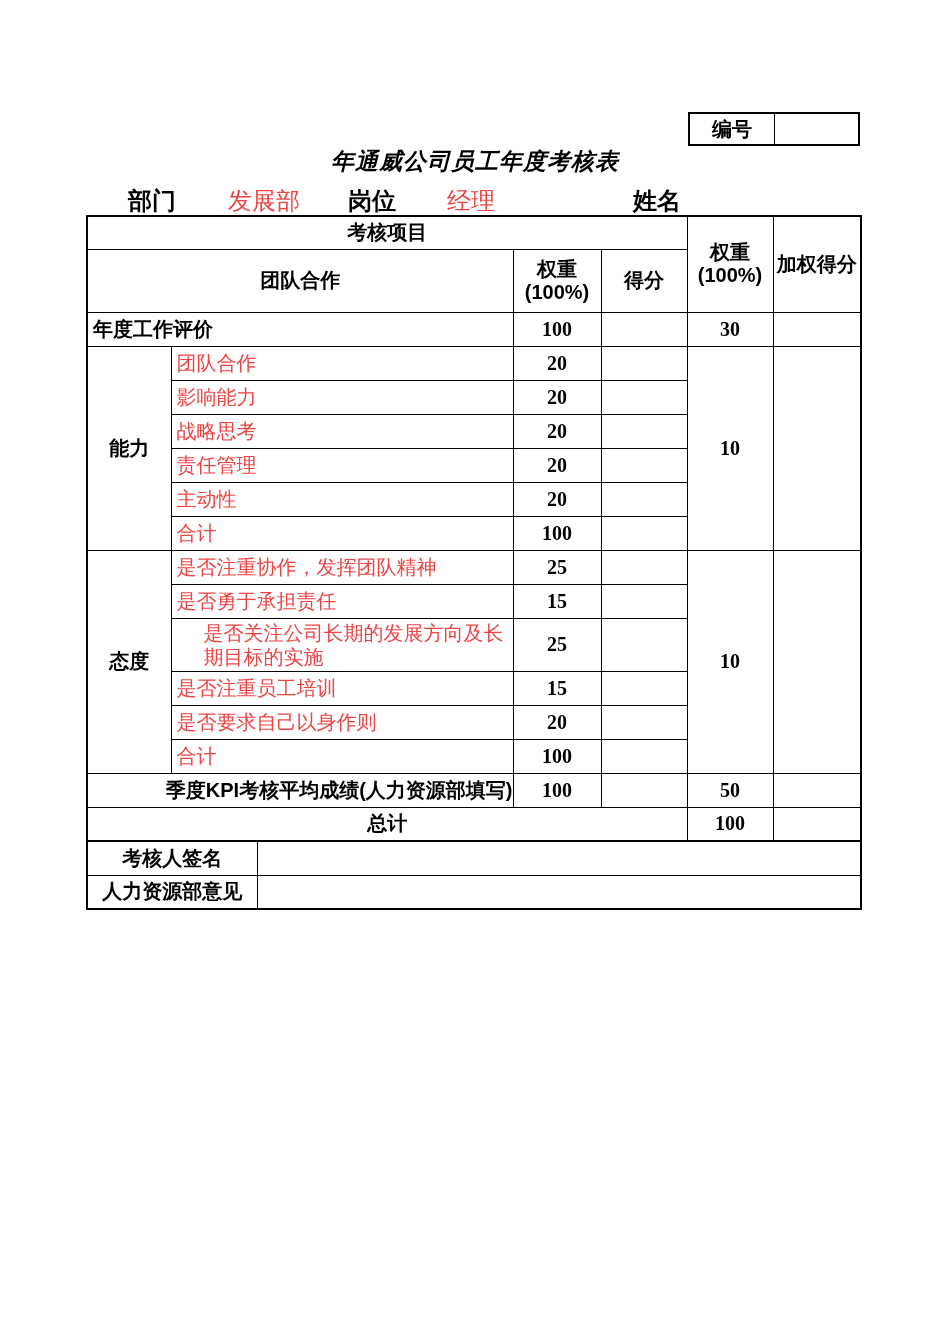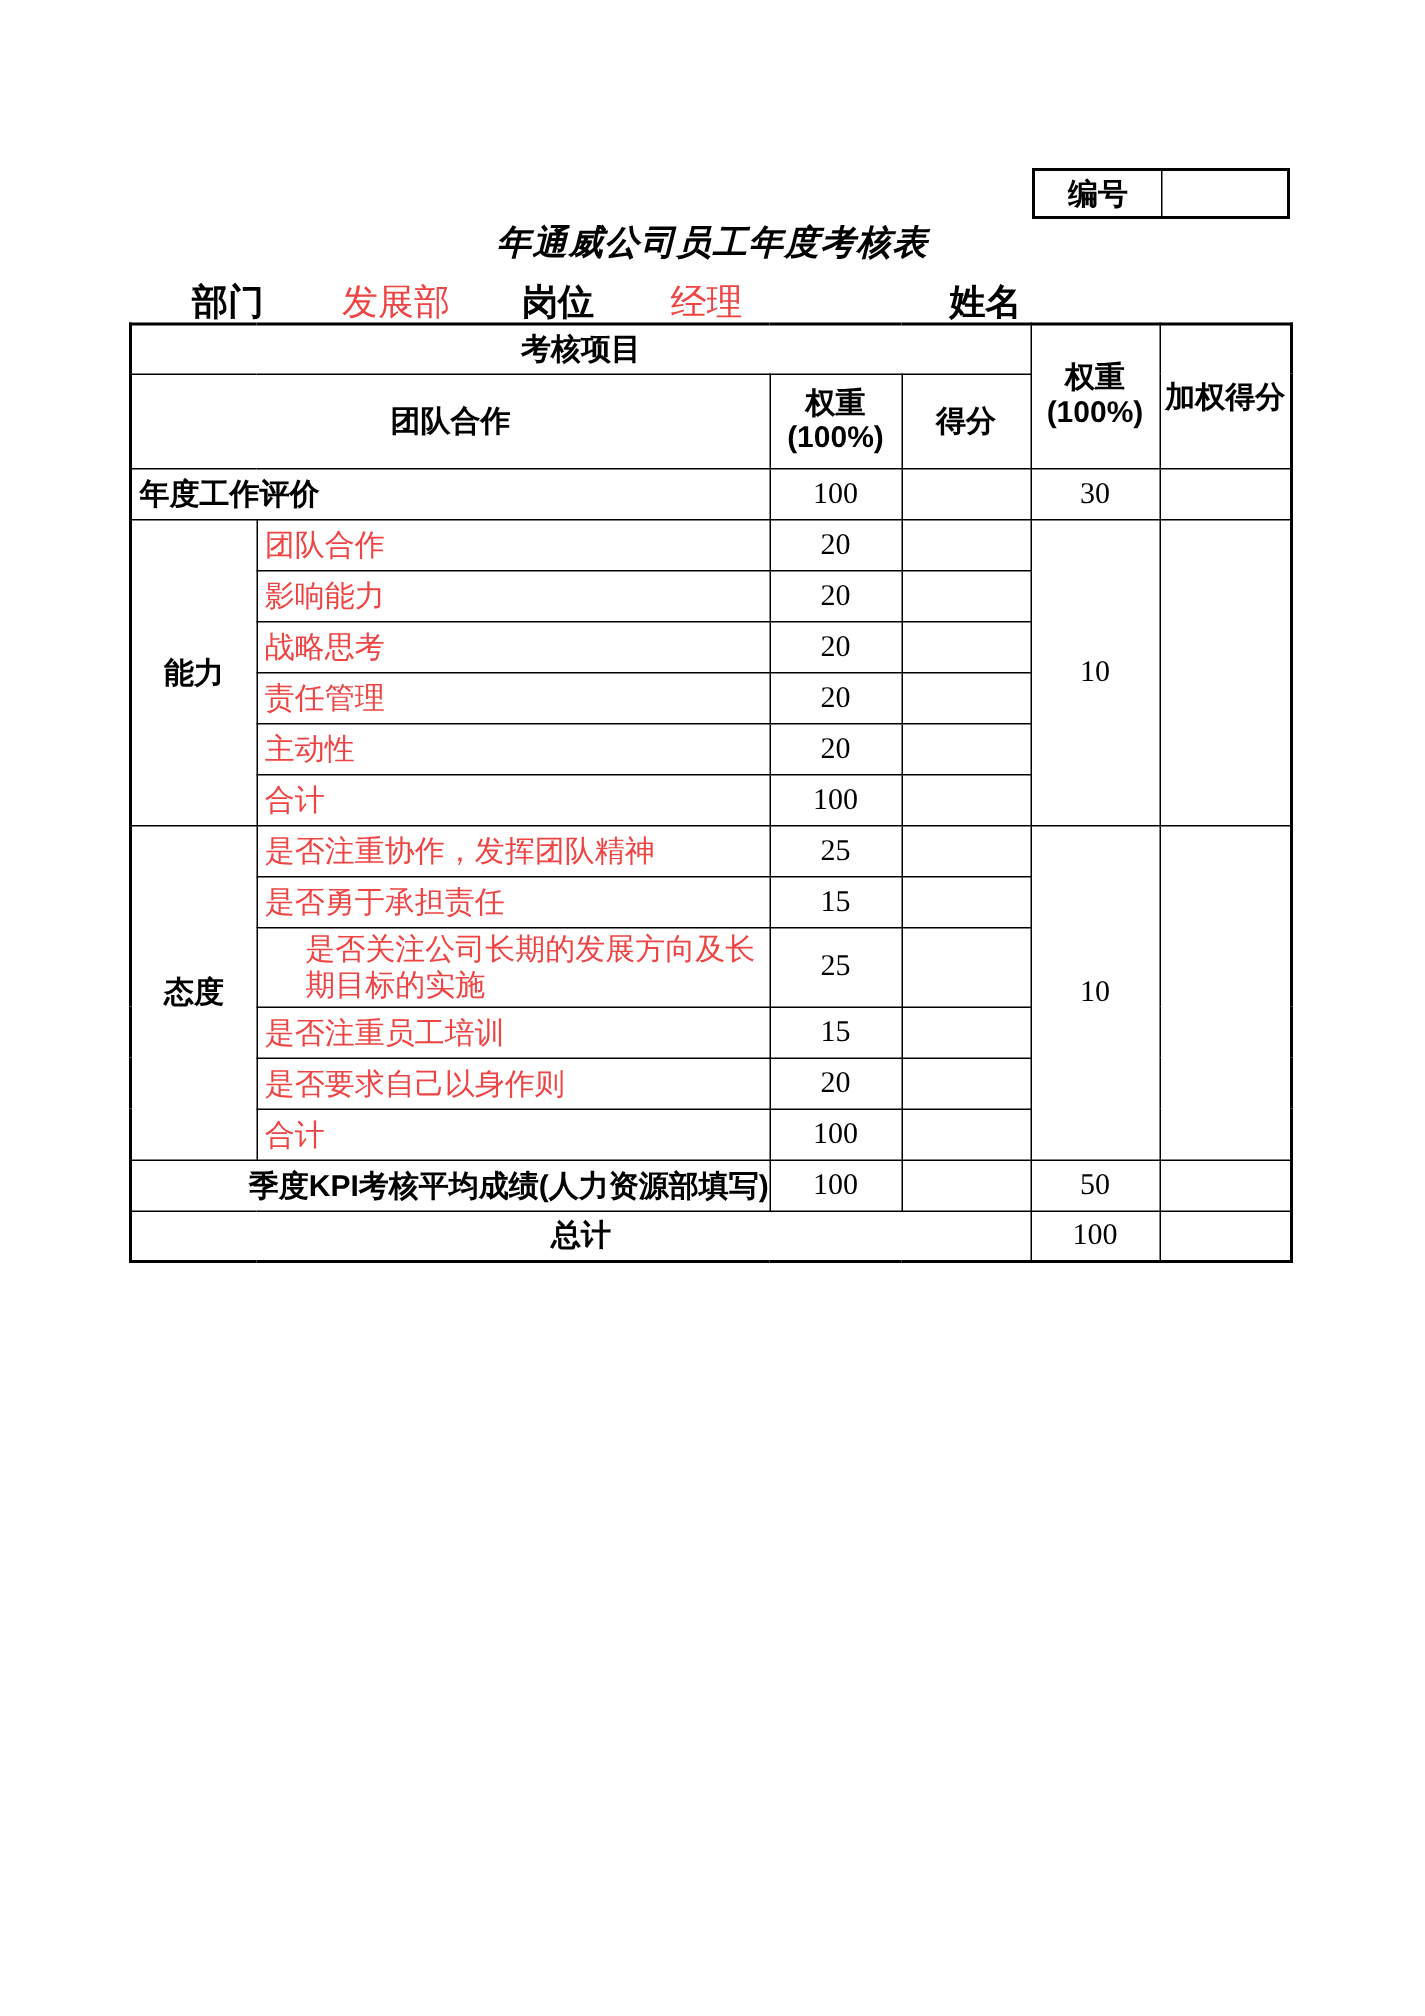--- a/index.html
+++ b/index.html
@@ -8,21 +8,21 @@
     position: relative;
     width: 950px;
     height: 1033px;
     background: #ffffff;
     color: #000;
     font-family: "Liberation Serif", serif;
     overflow: hidden;
   }
   .hei  { font-family: "Liberation Sans", sans-serif; font-weight: bold; }
   .song { font-family: "Liberation Serif", serif; font-weight: normal; color: #ef4444; }
-  .num  { font-family: "Liberation Serif", serif; }
+  .num  { font-family: "Liberation Serif", serif; font-weight: bold; }
 
   
   .no-box {
     position: absolute; left: 688px; top: 112px;
     width: 172px; height: 34px;
     border: 2px solid #000; display: flex;
   }
   .no-box .cell-label {
     width: 85px; border-right: 1px solid #000;
     display: flex; align-items: center; justify-content: center;
@@ -193,15 +193,31 @@
         </tr>
 
         <tr>
           <td colspan="4" class="c hei">总计</td>
           <td class="c num">100</td>
           <td class="c num"></td>
         </tr>
       </tbody>
     </table>
 
+    <table class="sig">
+      <colgroup>
+        <col style="width:170px">
+          <col style="width:604px">
+      </colgroup>
+      <tbody>
+        <tr>
+          <td class="c hei">考核人签名</td>
+          <td></td>
+        </tr>
+        <tr>
+          <td class="c hei">人力资源部意见</td>
+          <td></td>
+        </tr>
+      </tbody>
+    </table>
   </div>
 
 </div>
 
 </body></html>

